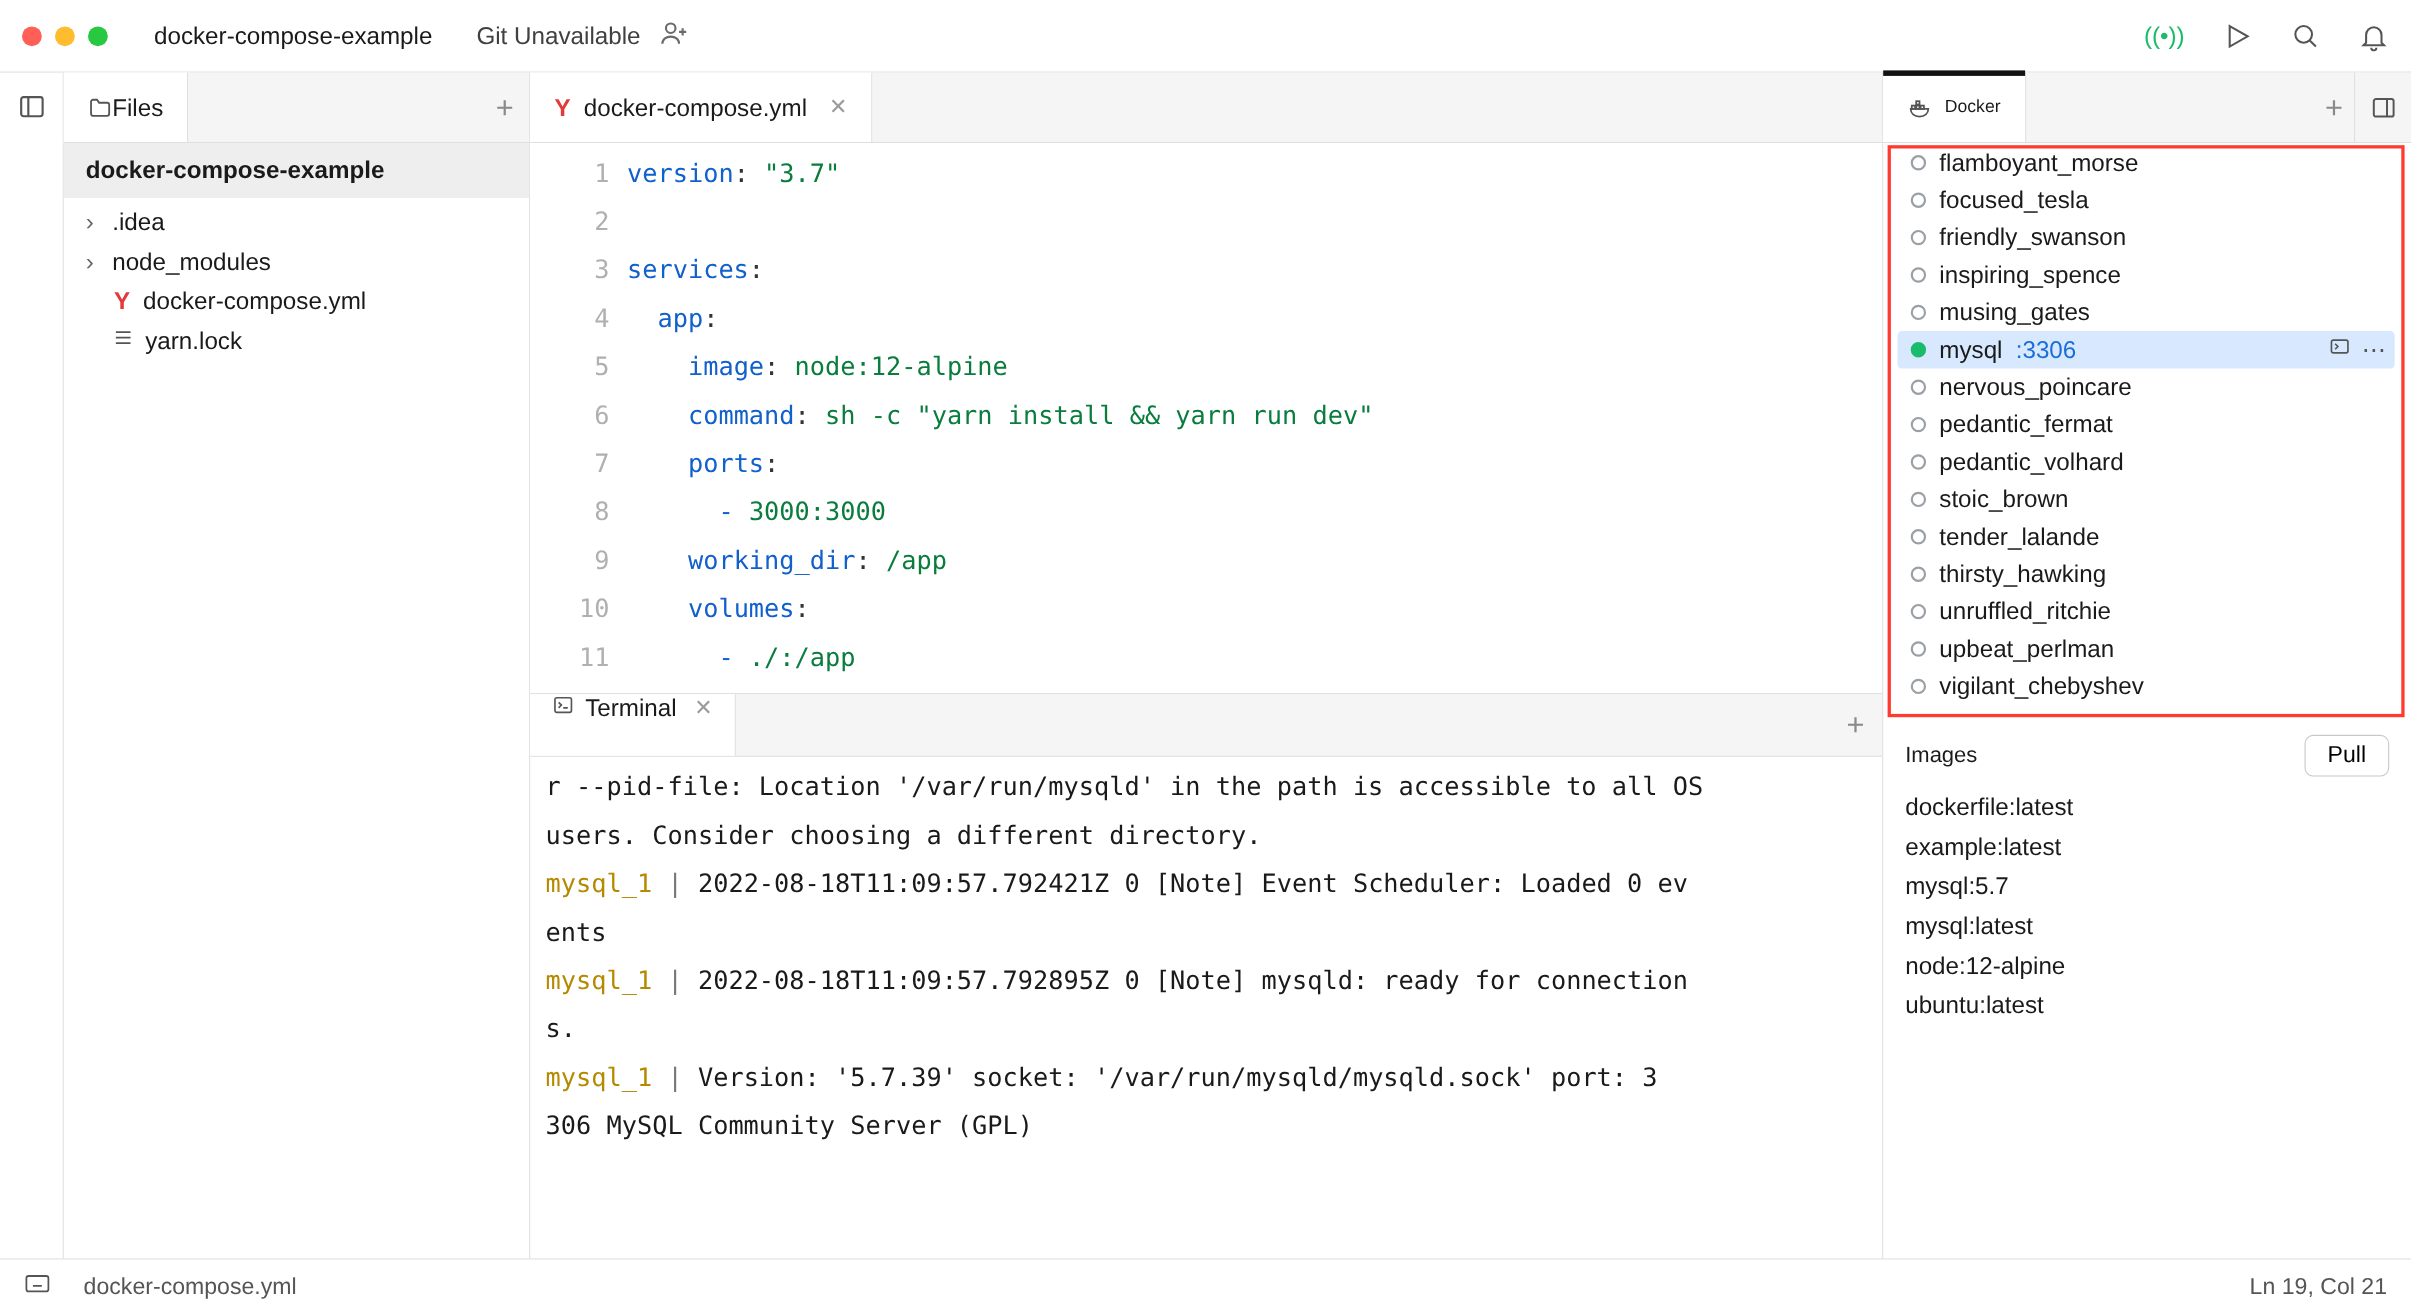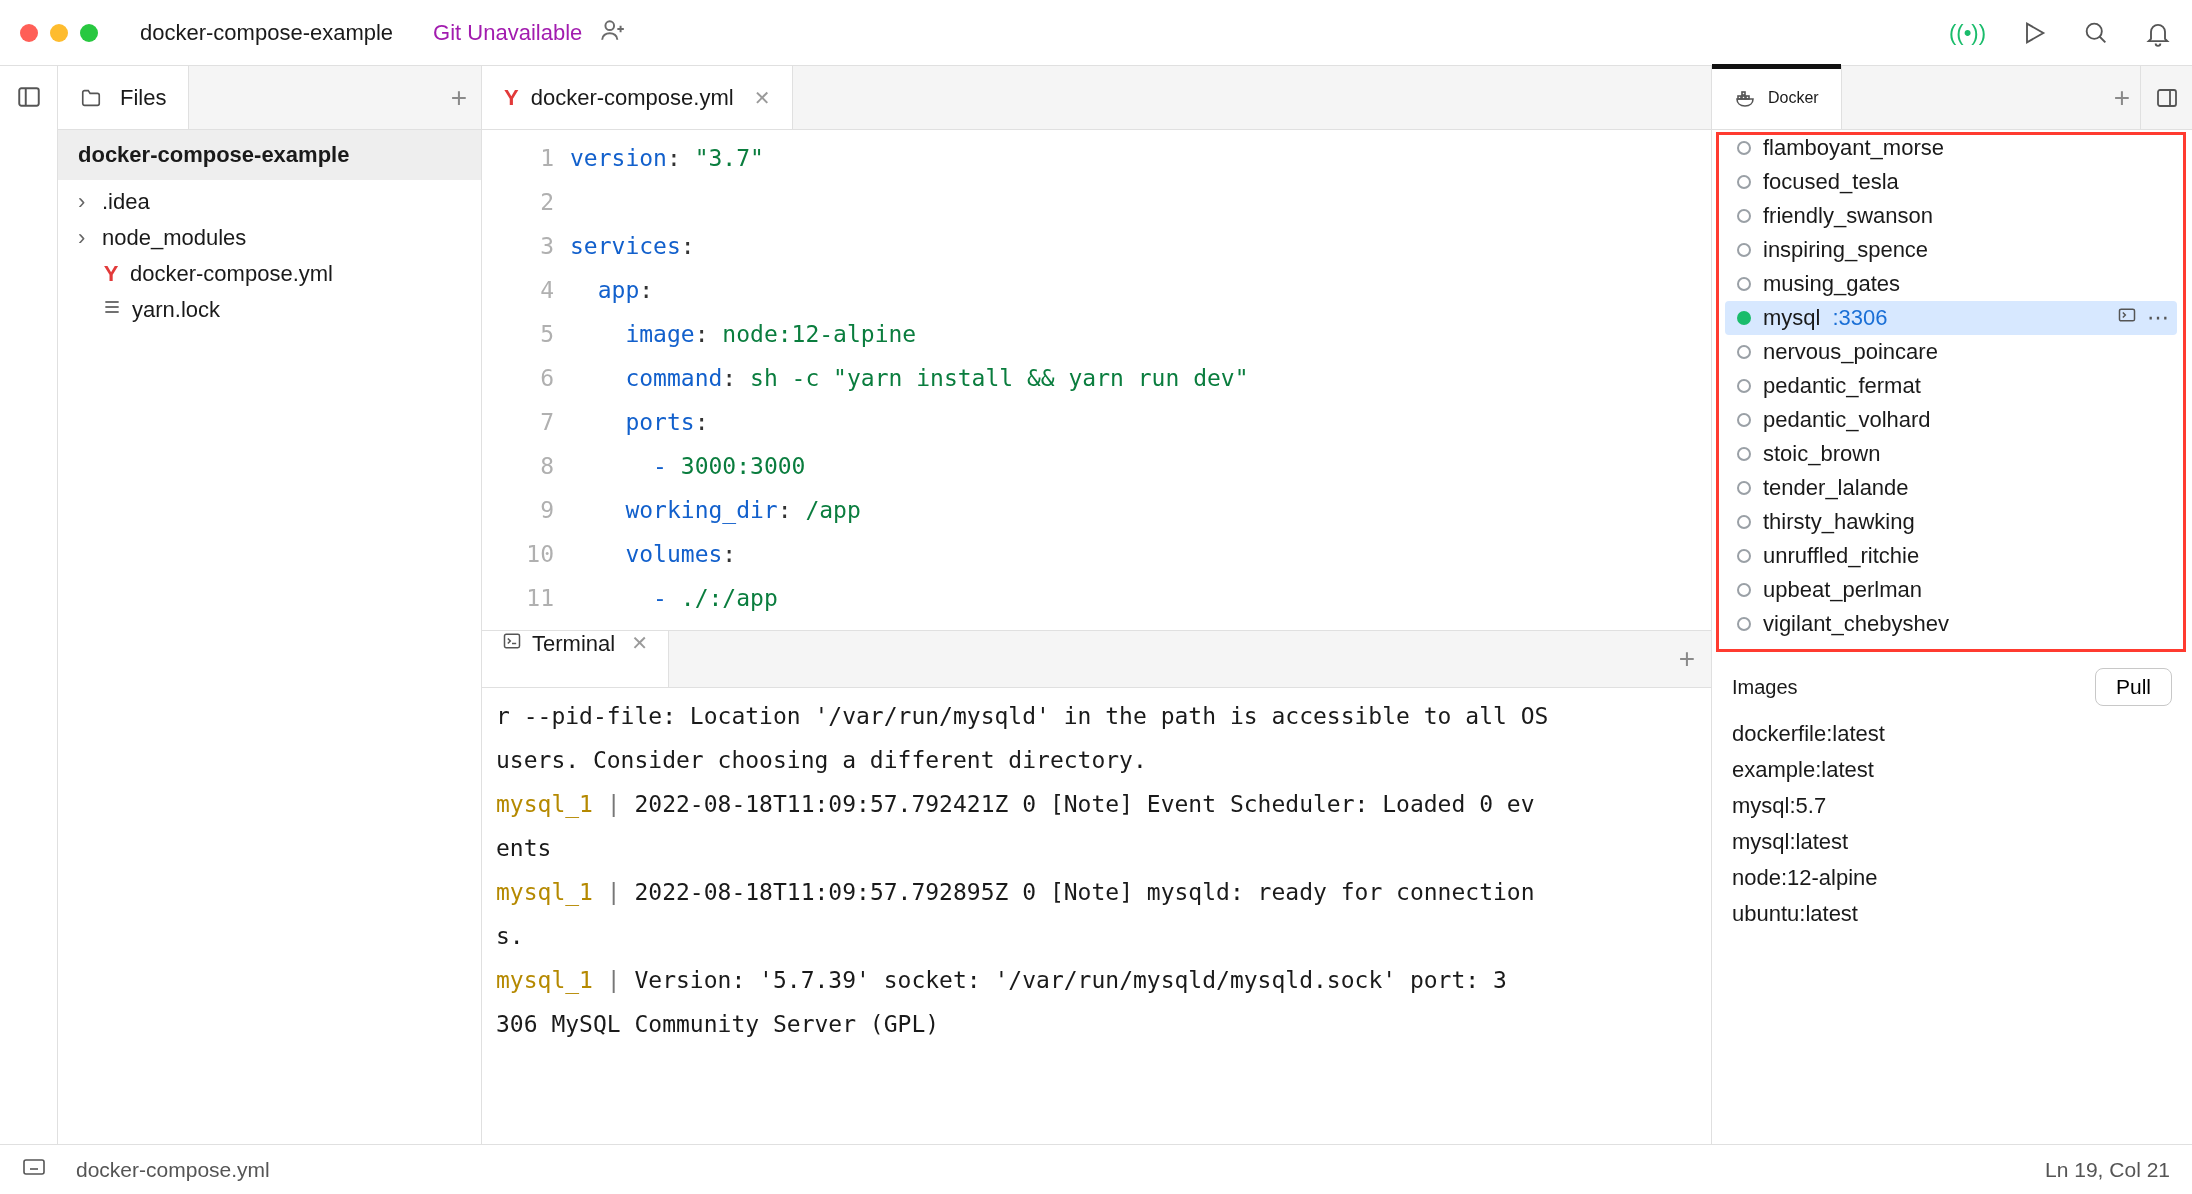--- a/index.html
+++ b/index.html
@@ -7,37 +7,37 @@
   .app { display:flex; flex-direction:column; width:2192px; height:1194px; transform-origin:top left; }
 
   
   .titlebar { height:66px; display:flex; align-items:center; border-bottom:1px solid #e0e0e0; padding:0 20px; gap:18px; }
   .traffic { display:flex; gap:12px; margin-right:10px; }
   .traffic span { width:18px; height:18px; border-radius:50%; display:inline-block; }
   .tl-close { background:#ff5f57; }
   .tl-min   { background:#febc2e; }
   .tl-max   { background:#28c840; }
   .project-name { font-size:22px; font-weight:400; padding:4px 14px; border-radius:8px; }
-  .git-status { display:flex; align-items:center; gap:8px; color:#a21caf; font-size:22px; }
+  .git-status { display:flex; align-items:center; gap:8px; color:#404040; font-size:22px; }
   .add-user { color:#6b6b6b; font-size:22px; }
   .titlebar-right { margin-left:auto; display:flex; align-items:center; gap:34px; }
   .broadcast { color:#1abc6b; font-size:22px; }
   .icon-btn { width:28px; height:28px; display:flex; align-items:center; justify-content:center; color:#555; }
   .icon-btn svg { width:28px; height:28px; stroke:#555; fill:none; stroke-width:1.6; }
 
   
   .main { flex:1; display:flex; min-height:0; }
 
   
   .sidebar-outer { width:482px; display:flex; border-right:1px solid #e0e0e0; min-height:0; }
   .gutter { width:58px; border-right:1px solid #e0e0e0; display:flex; flex-direction:column; align-items:center; padding-top:18px; }
   .gutter svg { width:26px; height:26px; stroke:#555; fill:none; stroke-width:1.8; }
   .sidebar { flex:1; display:flex; flex-direction:column; min-height:0; }
   .files-tab-row { height:64px; display:flex; align-items:center; border-bottom:1px solid #e0e0e0; background:#f5f5f5; }
-  .files-tab { height:100%; display:flex; align-items:center; gap:18px; padding:0 22px; background:#fff; border-right:1px solid #e0e0e0; font-size:22px; }
+  .files-tab { height:100%; display:flex; align-items:center; gap:0; padding:0 22px; background:#fff; border-right:1px solid #e0e0e0; font-size:22px; }
   .files-tab svg { width:22px; height:22px; stroke:#555; fill:none; stroke-width:1.8; }
   .files-tab-row .plus { margin-left:auto; margin-right:14px; color:#8a8a8a; font-size:28px; }
   .proj-header { padding:12px 20px; font-size:22px; font-weight:600; background:#eee; }
   .tree { padding:4px 0; font-size:22px; }
   .tree-row { display:flex; align-items:center; gap:10px; padding:5px 20px; }
   .tree-row .chev { width:14px; display:inline-block; color:#666; }
   .tree-row .y-icon { color:#e23a3a; font-weight:700; width:18px; text-align:center; }
   .tree-row .list-icon svg { width:20px; height:20px; stroke:#555; fill:none; stroke-width:2; }
 
   

